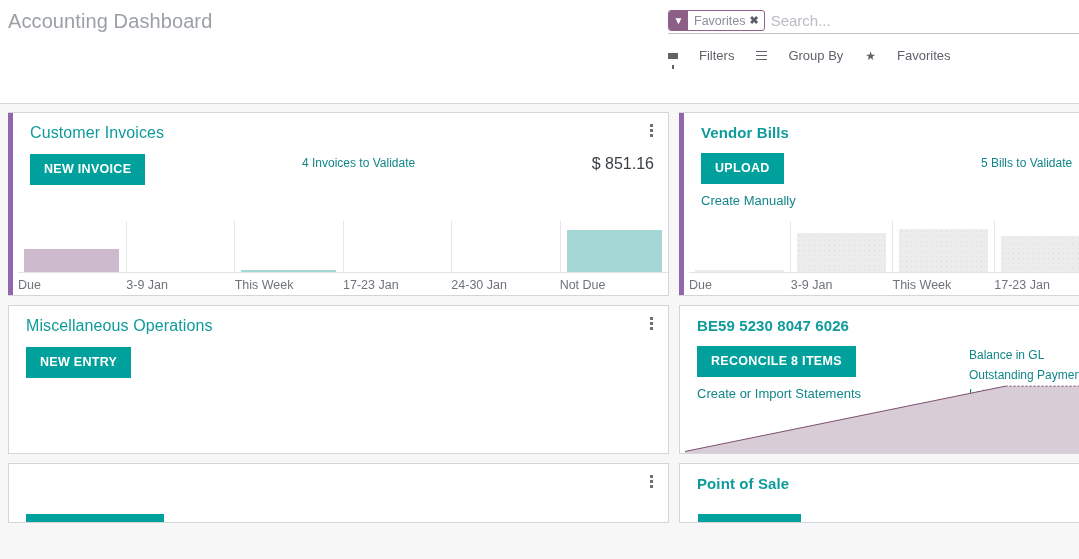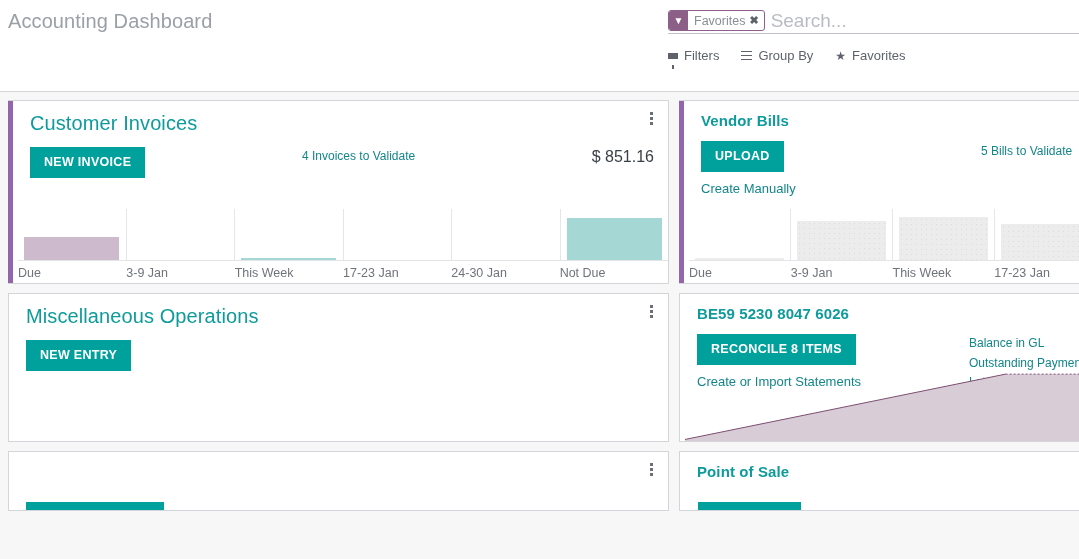--- a/index.html
+++ b/index.html
@@ -7,21 +7,21 @@
     width: 1079px; height: 559px;
     overflow: hidden;
     background: #ffffff;
     font-family: "Liberation Sans", sans-serif;
     -webkit-font-smoothing: antialiased;
   }
 
   
   .control-panel {
     position: relative;
-    height: 92px;
+    height: 104px;
     background: #ffffff;
     border-bottom: 1px solid #d6d6d9;
   }
   .breadcrumb {
     position: absolute;
     left: 8px; top: 10px;
     font-size: 20px;
     color: #9aa0a6;
     font-weight: 400;
     letter-spacing: .1px;
@@ -70,39 +70,39 @@
     color: #5c6169;
     font-weight: bold;
     cursor: pointer;
   }
   .search-input {
     border: none; outline: none;
     background: transparent;
     flex: 1 1 auto;
     height: 20px;
     margin-left: 6px;
-    font-size: 19px;
+    font-size: 15px;
     color: #333;
     font-family: "Liberation Sans", sans-serif;
   }
   .search-input::placeholder { color: #b9bcc2; }
 
   
   .filter-row {
     position: absolute;
     left: 668px; top: 48px;
     display: flex;
     align-items: center;
     gap: 22px;
     font-size: 13px;
     color: #5e636b;
   }
   .filter-btn {
     display: flex; align-items: center;
-    gap: 6px;
+    gap: 21px;
     cursor: pointer;
     white-space: nowrap;
   }
   .filter-btn .gi { font-size: 12px; line-height: 1; color: #5e636b; display:inline-block; }
   .icon-funnel { width: 0; height: 0; border-left: 5px solid #5e636b; border-right: 5px solid #5e636b; border-top: 6px solid #5e636b; position: relative; }
   .icon-funnel::after { content:""; position:absolute; left:-1px; top:6px; width:2px; height:4px; background:#5e636b; }
   .icon-burger { width: 11px; }
   .icon-burger i { display:block; height:1.5px; background:#5e636b; margin-bottom:2.5px; }
   .icon-burger i:last-child { margin-bottom:0; }
 
@@ -136,21 +136,21 @@
     width: 5px;
     background: #9166ad;
   }
   .card-h196 { height: 184px; }
   .card-h200 { height: 149px; }
   .card-h60  { height: 60px; }
 
   .card-inner { padding: 11px 14px 0 17px; position: relative; height: 100%; }
 
   .card-title {
-    font-size: 20px;
+    font-size: 16px;
     color: #0f9b9b;
     font-weight: 400;
     letter-spacing: .1px;
     white-space: nowrap;
   }
   .card-title.bold { font-weight: 700; font-size: 15px; }
 
   .kebab {
     position: absolute;
     right: 10px; top: 9px;

